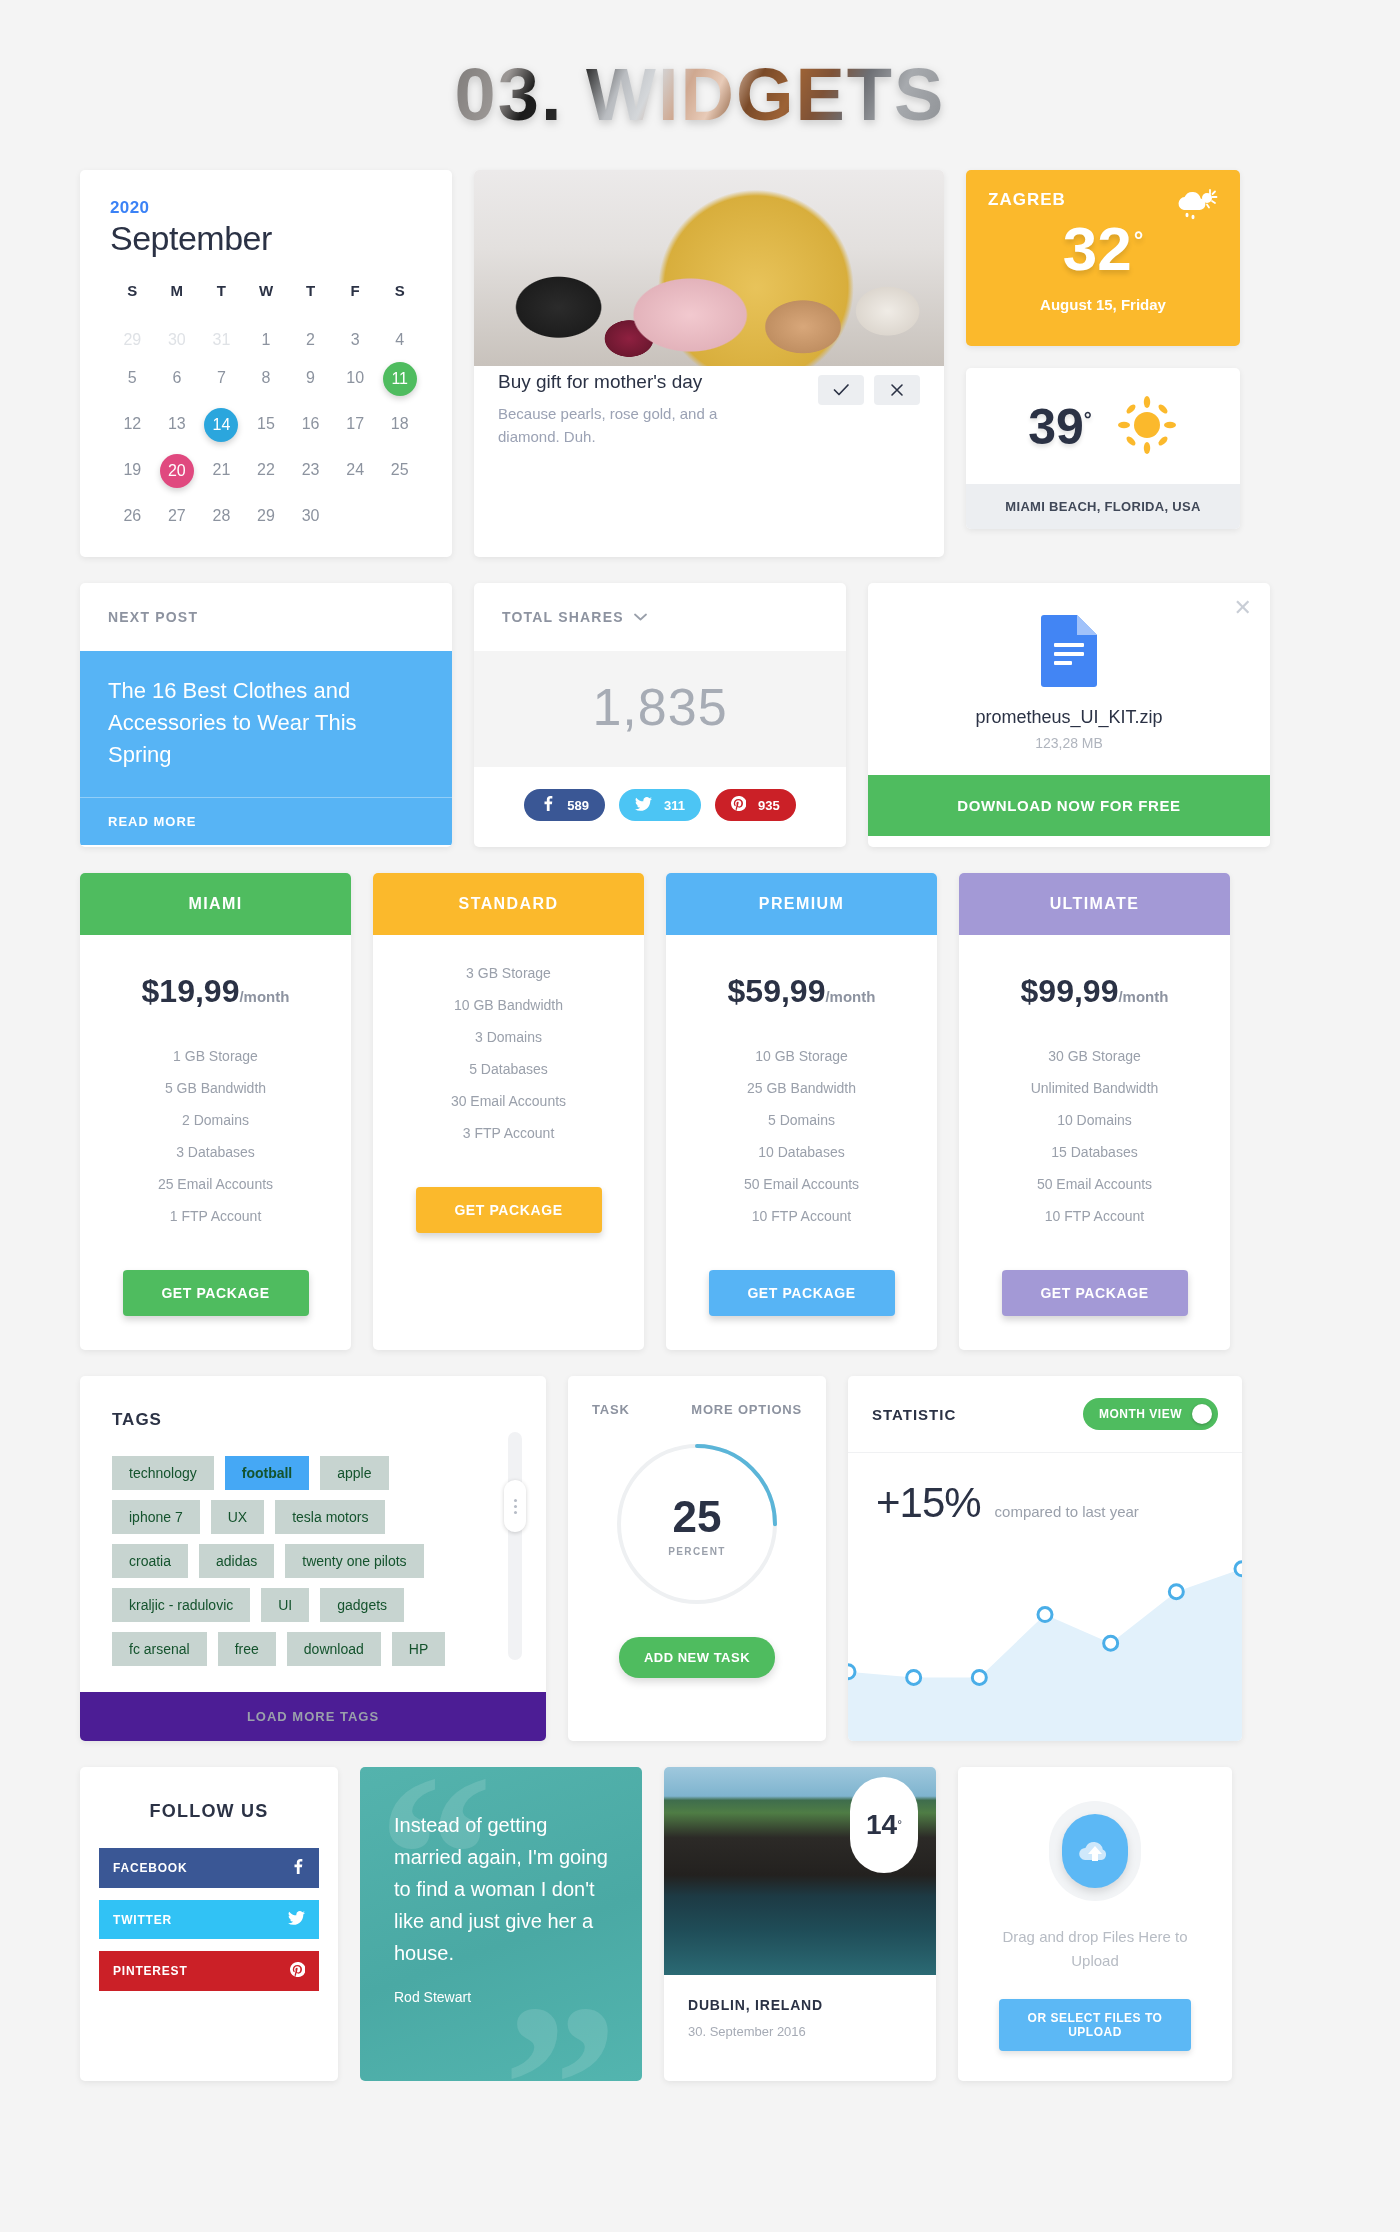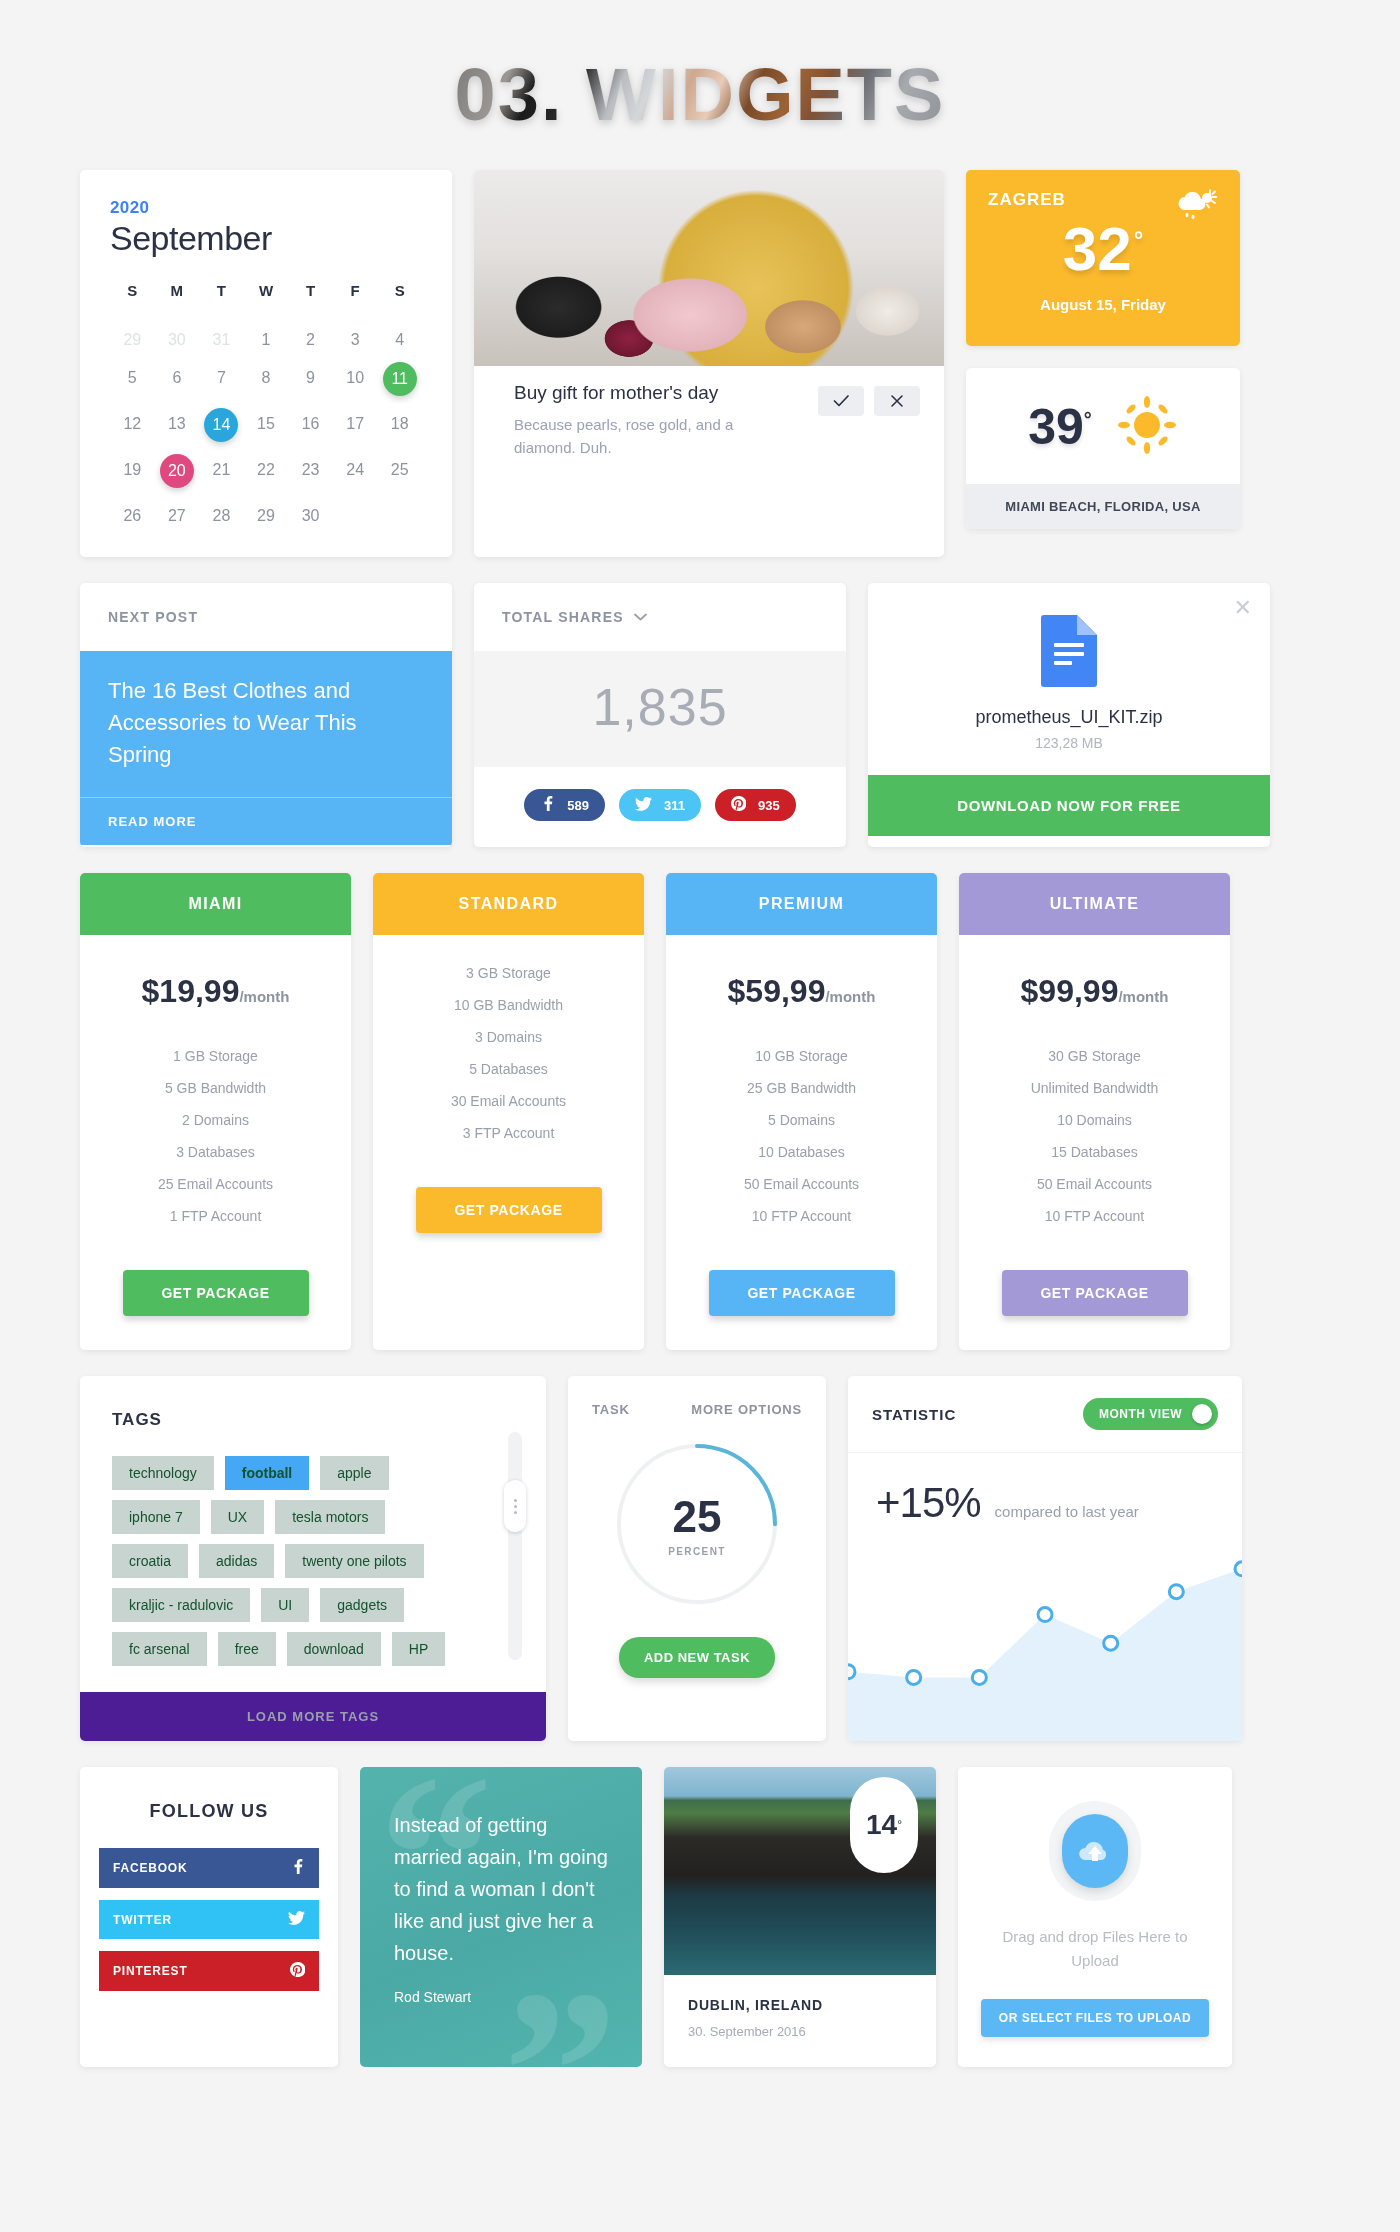--- a/index.html
+++ b/index.html
@@ -58,21 +58,21 @@
   .gift-img { height: 196px; position: relative; overflow: hidden;
     background:
       radial-gradient(ellipse 70px 50px at 18% 70%, #2b2b2b 0%, #1d1d1d 60%, transparent 62%),
       radial-gradient(ellipse 90px 58px at 46% 74%, #f2c9cf 0%, #e3b3bb 62%, transparent 64%),
       radial-gradient(ellipse 60px 42px at 70% 80%, #d8a77a 0%, #c08f62 62%, transparent 64%),
       radial-gradient(ellipse 52px 40px at 88% 72%, #f0ece6 0%, #ddd7cf 60%, transparent 62%),
       radial-gradient(ellipse 40px 30px at 33% 86%, #8f2040 0%, #6d1830 60%, transparent 62%),
       radial-gradient(circle at 60% 60%, #e8c35a 0%, #d8ae3c 30%, transparent 32%),
       linear-gradient(180deg, #eceaea 0%, #e3e0de 40%, #c8c2bc 100%);
   }
-  .gift-body { padding: 16px 24px 24px; display:flex; align-items:flex-start;margin-left:16px; }
+  .gift-body { padding: 5px 24px 24px; display:flex; align-items:flex-start; }
   .gift-text { flex: 1; }
   .gift-title { font-size: 19px; font-weight: 500; color: #2b3245; }
   .gift-desc { font-size: 15px; color: #9ba2b4; line-height: 1.55; margin-top: 9px; font-weight: 300; max-width: 250px;}
   .gift-btns { display: flex; gap: 10px; margin-top: 4px; }
   .gift-btn { width: 46px; height: 30px; background: #eceef1; border-radius: 4px;
               display: flex; align-items: center; justify-content: center; cursor: pointer;}
 
   
   .wx-col { width: 274px; display: flex; flex-direction: column; gap: 22px; }
   .wx-yellow { background: #fbb92c; border-radius: 5px; padding: 20px 22px 22px; color: #fff; position: relative;
@@ -190,21 +190,21 @@
   .dublin-city { font-size: 14px; font-weight: bold; letter-spacing: .8px; color: #2b3245;}
   .dublin-date { font-size: 13px; color: #a6abb5; margin-top: 11px; font-weight: 300;}
 
   
   .upload { width: 274px; text-align: center; padding: 34px 0 30px; }
   .up-circle-outer { width: 92px; height: 100px; margin: 0 auto; border-radius: 46px; background: #f2f4f6;
                      display:flex; align-items:center; justify-content:center;}
   .up-circle { width: 66px; height: 74px; border-radius: 33px; background: #5cb8f5;
                display:flex; align-items:center; justify-content:center; box-shadow: 0 4px 8px rgba(0,0,0,0.12);}
   .up-text { font-size: 15px; color: #b7bcc4; margin: 24px auto 0; width: 190px; line-height: 1.6; font-weight: 300;}
-  .up-btn { margin: 26px auto 0; width: 228px; background: #5cb8f5; color: #fff; border-radius: 4px; padding: 12px 0;
+  .up-btn { margin: 26px auto 0; width: 192px; background: #5cb8f5; color: #fff; border-radius: 4px; padding: 12px 0;
             font-size: 12px; font-weight: bold; letter-spacing: .5px; cursor:pointer; box-shadow: 0 3px 6px rgba(0,0,0,0.12);}
 </style>
 </head>
 <body>
 
 <div class="page">
 
   <div class="title-wrap">
     <div class="title">03. WIDGETS</div>
   </div>

